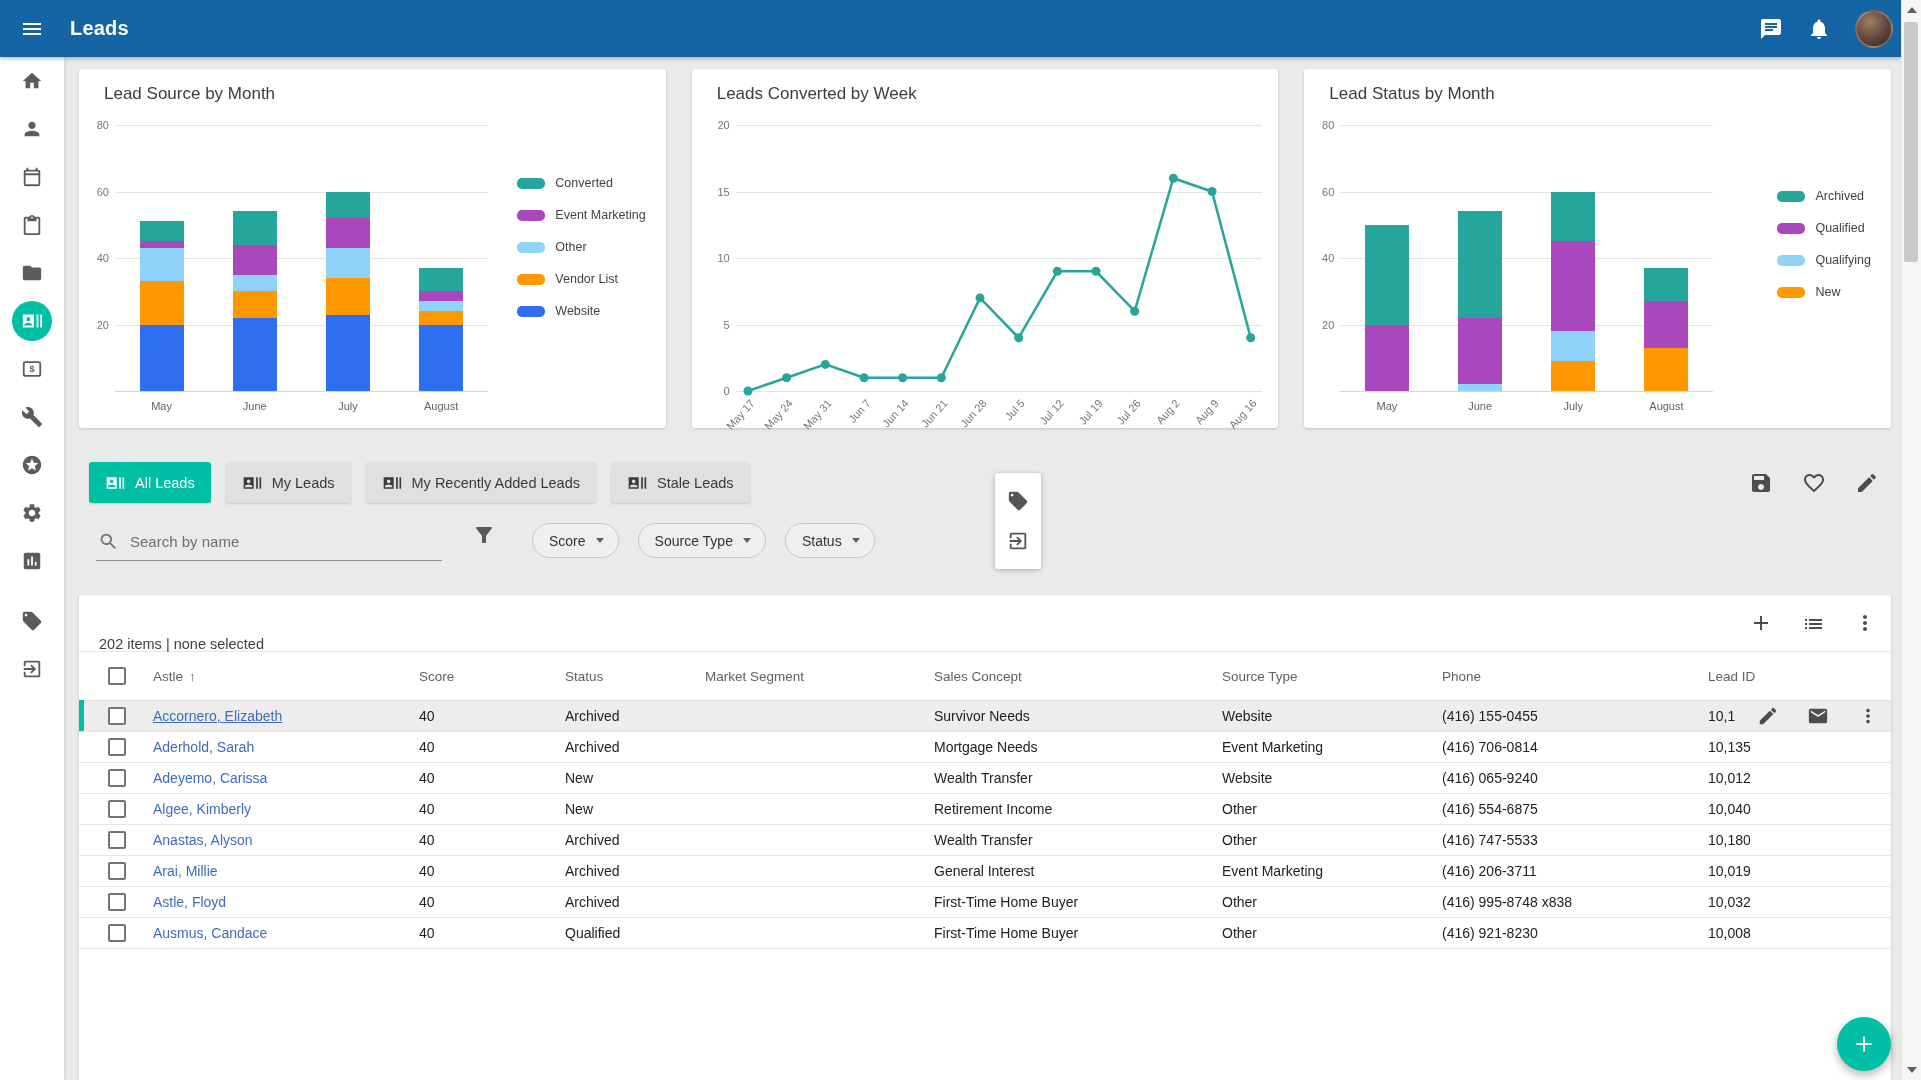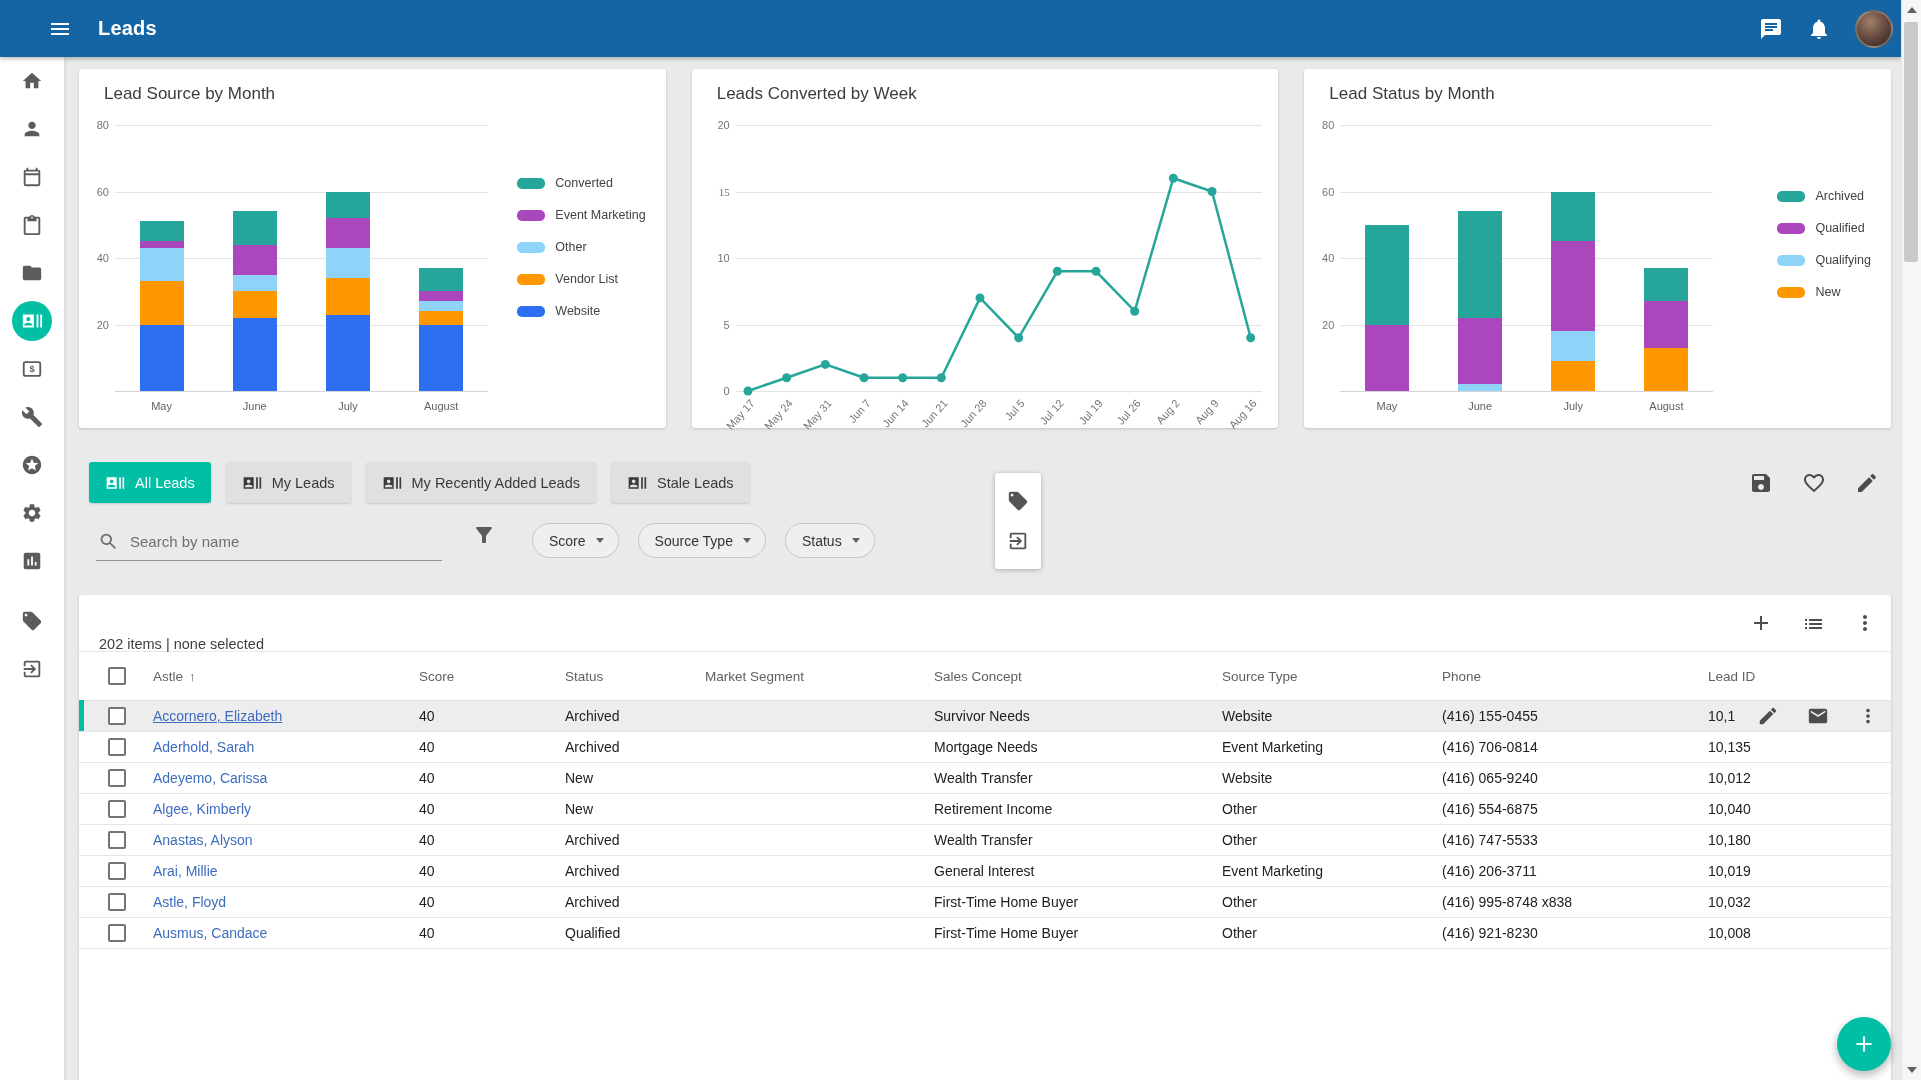--- a/index.html
+++ b/index.html
@@ -8,21 +8,21 @@
     font-family:"Liberation Sans","DejaVu Sans",sans-serif;
     background:#e9eaea; position:relative; color:#212121;
   }
   .icn { width:24px; height:24px; display:block; }
   button { font-family:inherit; cursor:pointer; }
 
   
   .topbar {
     position:absolute; top:0; left:0; right:20px; height:57px;
     background:var(--topbar,#1564a3); color:#fff; display:flex; align-items:center;
-    z-index:40; box-shadow:0 2px 4px rgba(0,0,0,.25);padding-left:28px;
+    z-index:40; box-shadow:0 2px 4px rgba(0,0,0,.25);
   }
   .menu-btn { width:64px; height:57px; background:none; border:none; color:#fff;
     display:flex; align-items:center; justify-content:center; }
   .topbar-title { font-size:20px; font-weight:700; margin-left:6px; letter-spacing:.2px; }
   .topbar-right { margin-left:auto; display:flex; align-items:center; gap:24px; padding-right:8px; }
   .icon-btn { background:none; border:none; padding:0; color:inherit; display:flex; }
   .avatar { width:38px; height:38px; border-radius:50%; border:2px solid rgba(255,255,255,.25);
     background:radial-gradient(circle at 38% 30%, #a0806a 0%, #6b4f41 45%, #2b211d 100%); }
 
   
@@ -291,21 +291,21 @@
     <section class="card chart-card line">
       <h2 class="card-title">Leads Converted by Week</h2>
       <div class="plot">
           <div class="gridline" style="top: 100%;"></div>
           <div class="ytick" style="top: 100%;">0</div>
           <div class="gridline" style="top: 75%;"></div>
           <div class="ytick" style="top: 75%;">5</div>
           <div class="gridline" style="top: 50%;"></div>
           <div class="ytick" style="top: 50%;">10</div>
           <div class="gridline" style="top: 25%;"></div>
-          <div class="ytick" style="top: 25%; font-family: Liberation Serif, serif;">15</div>
+          <div class="ytick" style="top: 25%;">15</div>
           <div class="gridline" style="top: 0%;"></div>
           <div class="ytick" style="top: 0%;">20</div>
           <svg width="526.671875" height="266" style="position:absolute;left:0;top:0;overflow:visible">
             <polyline fill="none" stroke="#26a69a" stroke-width="2.5" points="12,266 50.66706730769231,252.7 89.33413461538461,239.4 128.0012019230769,252.7 166.66826923076923,252.7 205.33533653846155,252.7 244.00240384615384,172.9 282.66947115384613,212.8 321.33653846153845,146.3 360.0036057692308,146.3 398.6706730769231,186.2 437.33774038461536,53.19999999999999 476.0048076923077,66.5 514.671875,212.8"></polyline>
             <circle cx="12" cy="266" r="4.5" fill="#26a69a"></circle>
             <circle cx="50.66706730769231" cy="252.7" r="4.5" fill="#26a69a"></circle>
             <circle cx="89.33413461538461" cy="239.4" r="4.5" fill="#26a69a"></circle>
             <circle cx="128.0012019230769" cy="252.7" r="4.5" fill="#26a69a"></circle>
             <circle cx="166.66826923076923" cy="252.7" r="4.5" fill="#26a69a"></circle>
             <circle cx="205.33533653846155" cy="252.7" r="4.5" fill="#26a69a"></circle>

